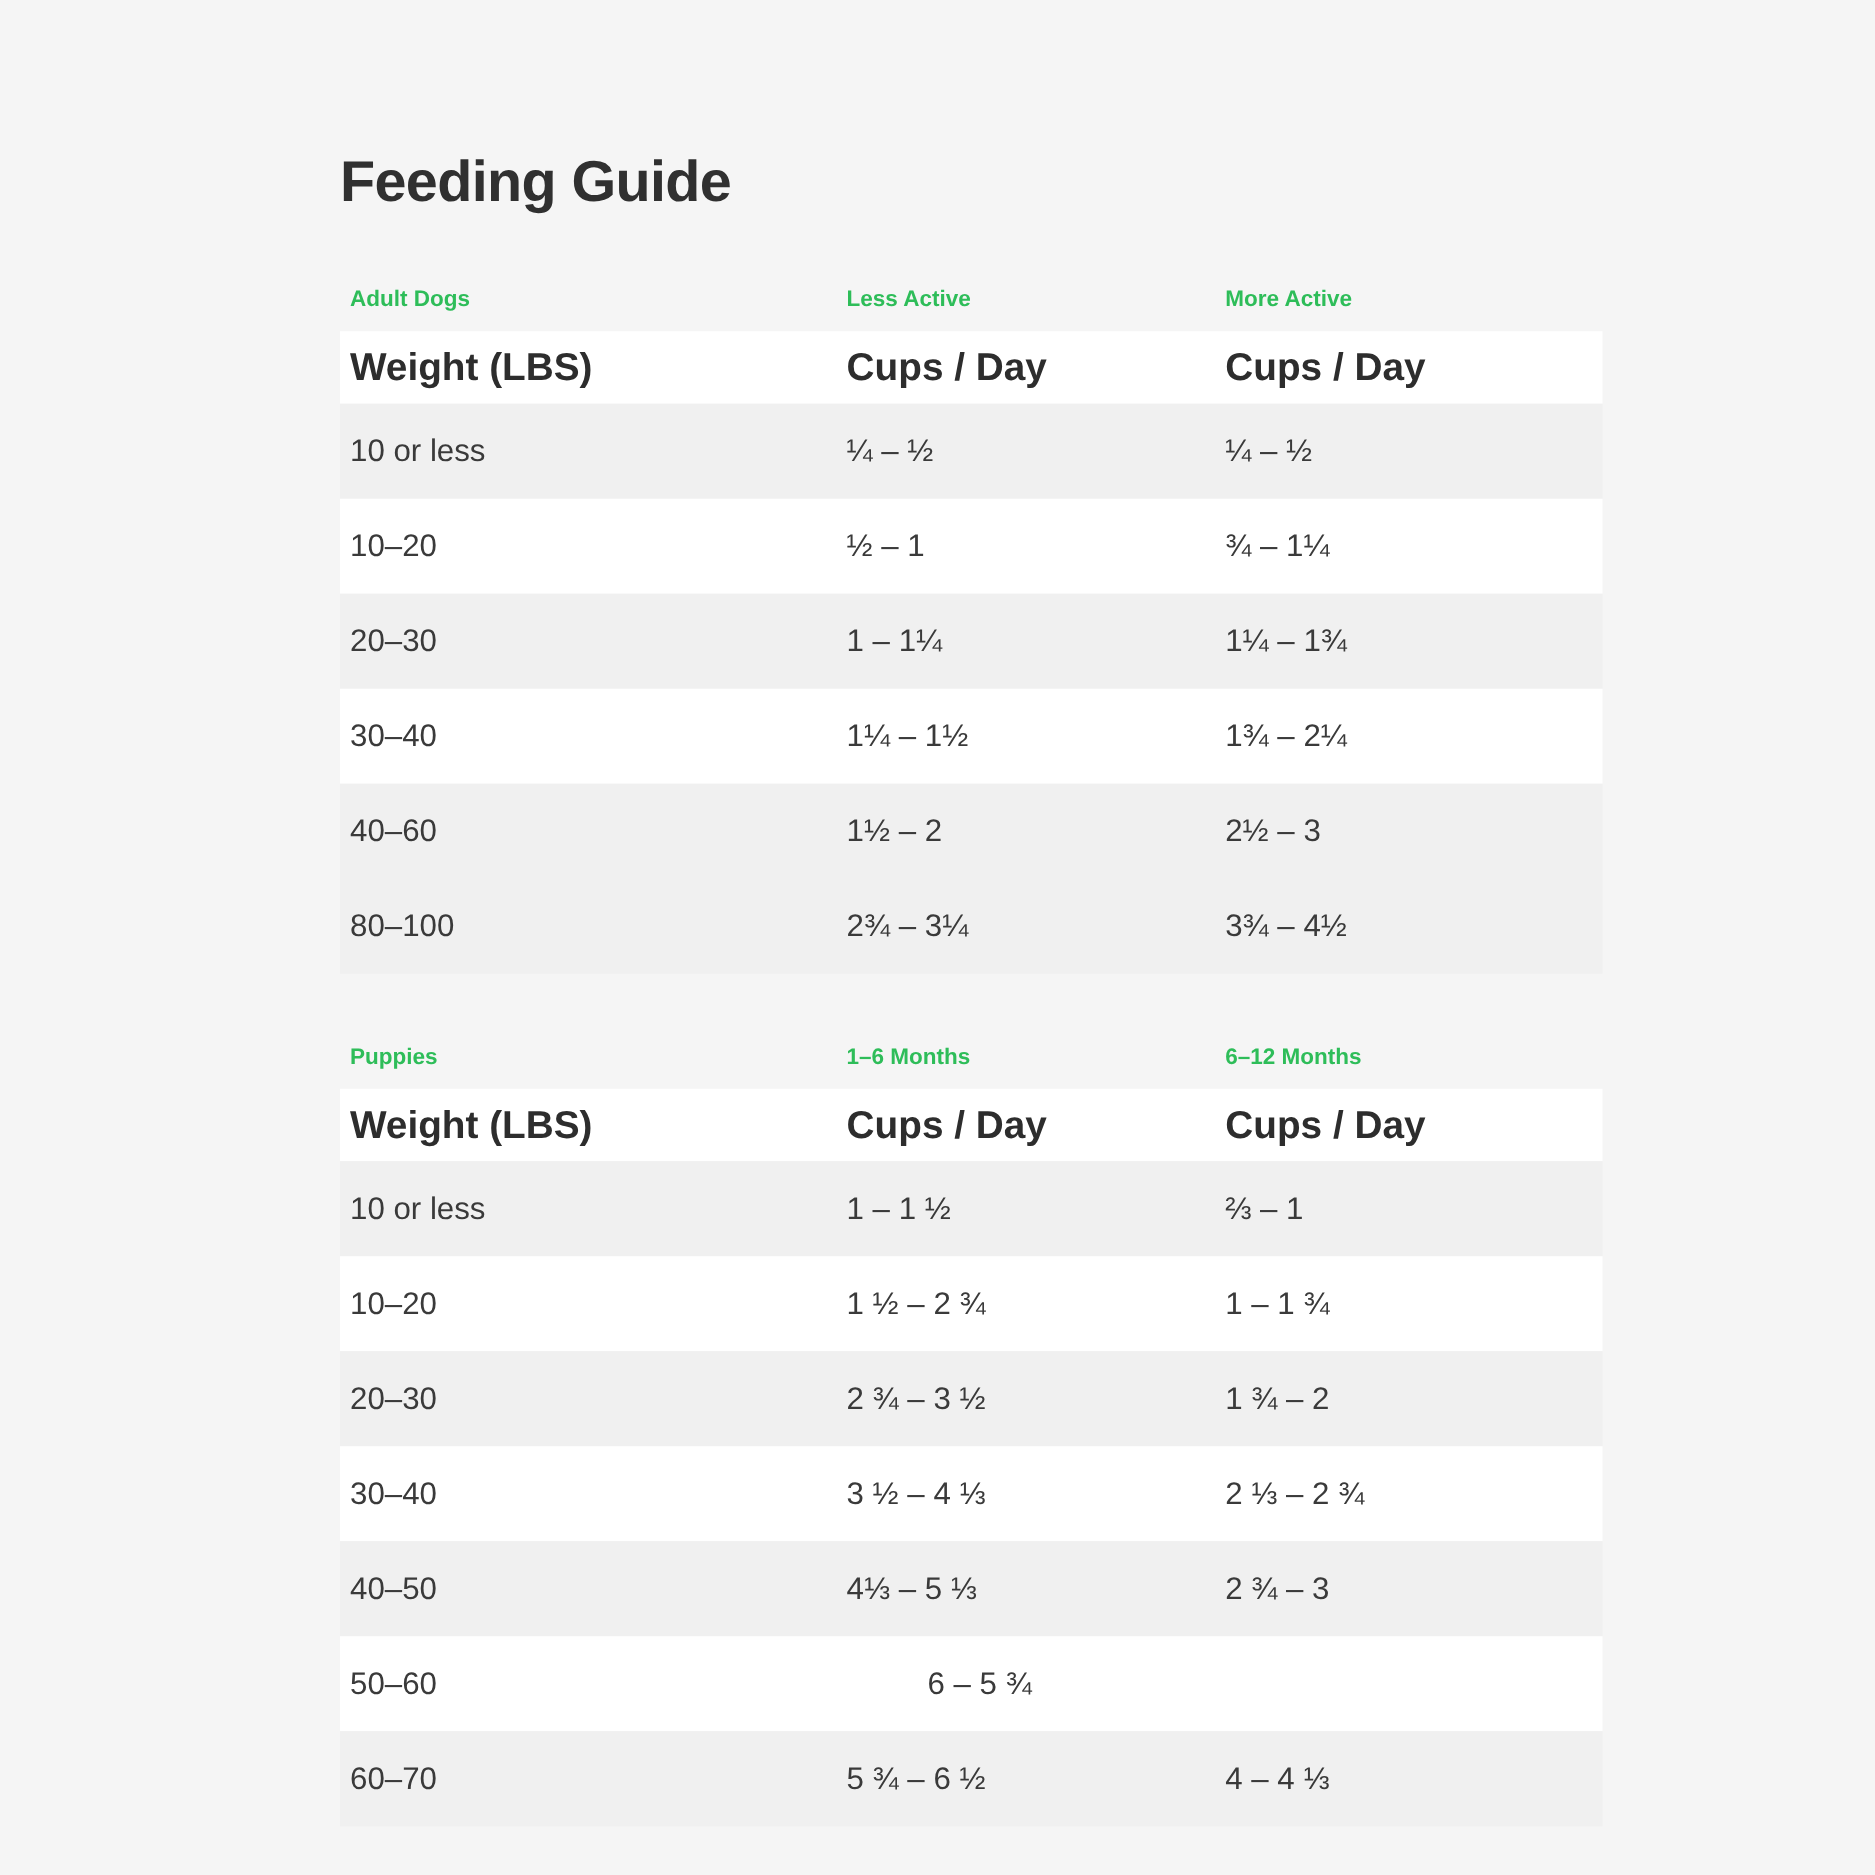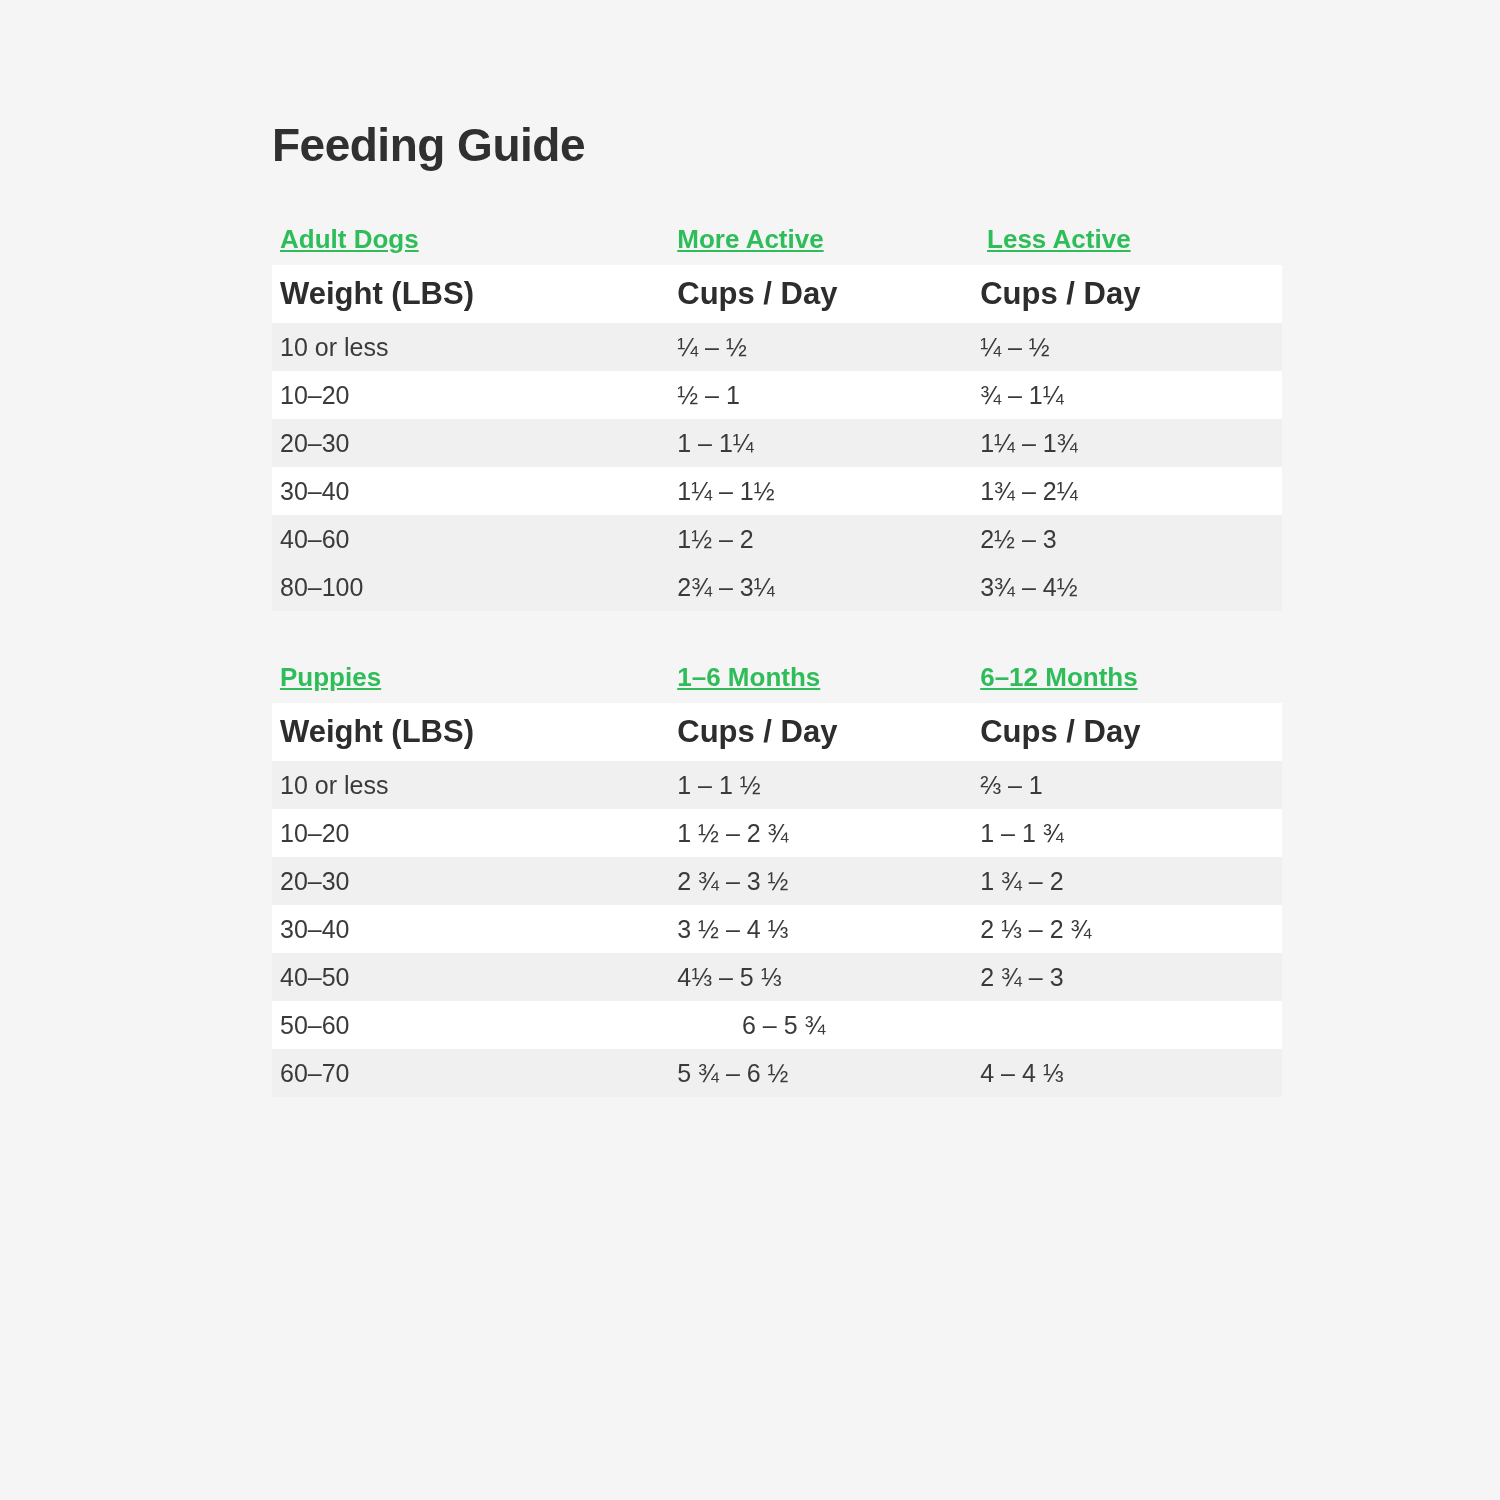--- a/index.html
+++ b/index.html
@@ -30,21 +30,21 @@
     margin: 0 0 44px 0;
     line-height: 1.1;
   }
   .table-block {
     width: 1010px;
     margin-bottom: 42px;
   }
   .row {
     display: flex;
     align-items: center;
-    height: 48px;
+    height: 76px;
     box-sizing: border-box;
   }
   .row.head-green {
     height: 50px;
   }
   .row.head-sub {
     height: 58px;
   }
   .cell {
     box-sizing: border-box;
@@ -53,22 +53,21 @@
     line-height: 1.2;
     white-space: nowrap;
   }
   .c1 { width: 462px; }
   .c2 { width: 352px; }
   .c3 { width: 360px; }
 
   .green {
     color: #2ebd59;
     font-weight: bold;
-    font-size: 26px;
-    text-decoration: underline;
+    font-size: 18px;
   }
   .subhead {
     color: #2d2d2d;
     font-weight: bold;
     font-size: 31px;
   }
   .zebra-light {
     background: #ffffff;
   }
   .zebra-dark {
@@ -86,22 +85,22 @@
 <body>
 
 <div class="page">
 
   <h1 class="page-title">Feeding Guide</h1>
 
   <div class="table-block">
 
     <div class="row head-green">
       <div class="cell c1 green">Adult Dogs</div>
+      <div class="cell c2 green">Less Active</div>
       <div class="cell c3 green">More Active</div>
-      <div class="cell c2 green">Less Active</div>
     </div>
 
     <div class="row head-sub zebra-light">
       <div class="cell c1 subhead">Weight (LBS)</div>
       <div class="cell c2 subhead">Cups / Day</div>
       <div class="cell c3 subhead">Cups / Day</div>
     </div>
 
     <div class="row zebra-dark">
       <div class="cell c1 data-cell">10 or less</div>

